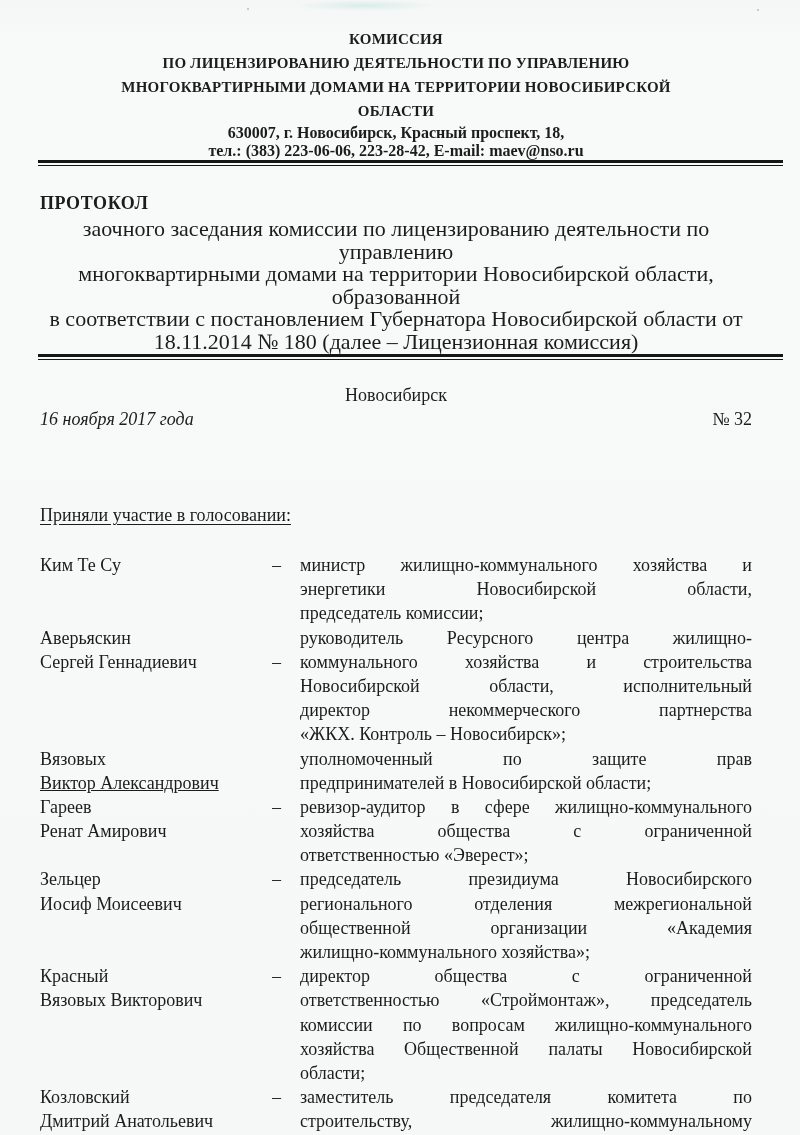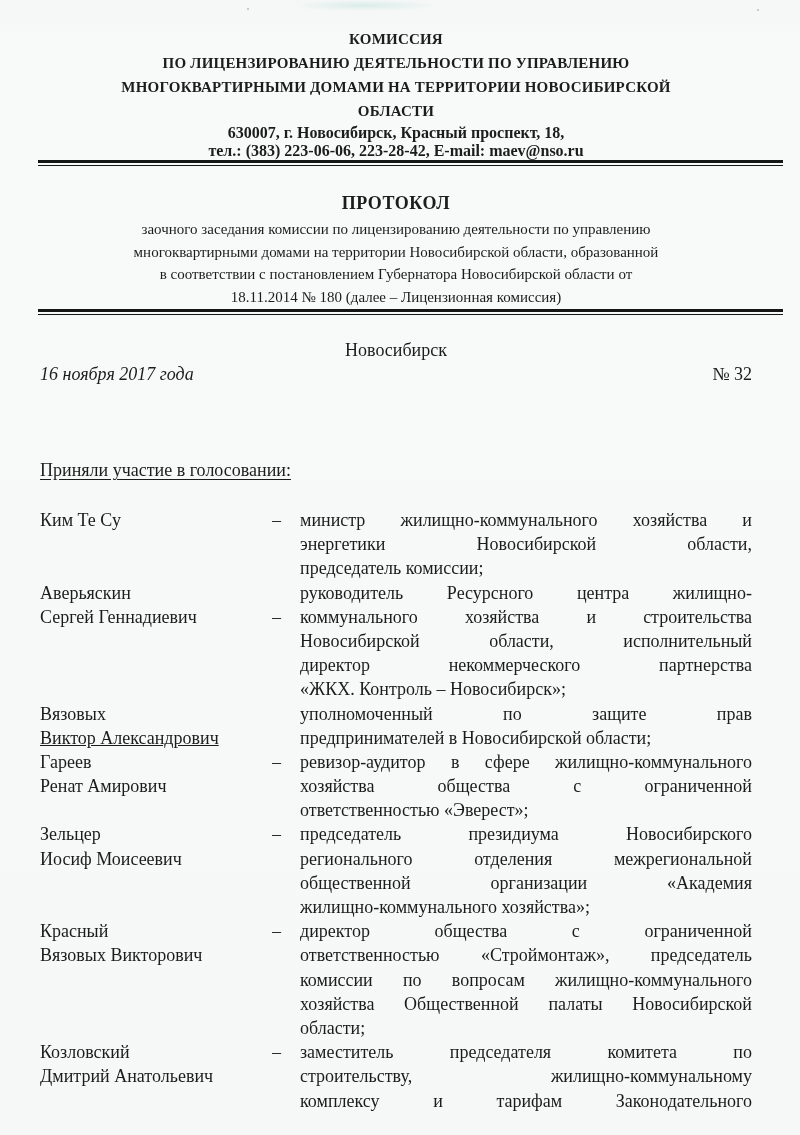--- a/index.html
+++ b/index.html
@@ -36,22 +36,22 @@
   .lh-address{margin-top:1px;font-size:16px;line-height:18px;}
 
   .rule{
     height:2px;
     border-top:3px solid var(--rule);
     border-bottom:1px solid var(--rule);
     margin-left:-2px;margin-right:-31px;
   }
   .rule-2{margin-top:1px;}
 
-  .doc-title{margin-top:25px;text-align:center;font-weight:bold;font-size:18px;line-height:24px;letter-spacing:.6px;}
-  .doc-subtitle{margin-top:3px;text-align:center;font-size:15px;line-height:22.5px;}
+  .doc-title{margin-top:25px;text-align:left;font-weight:bold;font-size:18px;line-height:24px;letter-spacing:.6px;}
+  .doc-subtitle{margin-top:3px;text-align:center;font-size:22px;line-height:22.5px;}
 
   .city{margin-top:24px;text-align:center;font-size:18px;line-height:22px;}
   .meta-row{margin-top:2px;display:flex;justify-content:space-between;font-size:18px;line-height:22px;text-align:right;}
   .date{font-style:italic;}
 
   .list-heading{
     margin-top:74px;font-size:18px;line-height:22px;
     text-decoration:underline;text-underline-offset:3px;
   }
 

